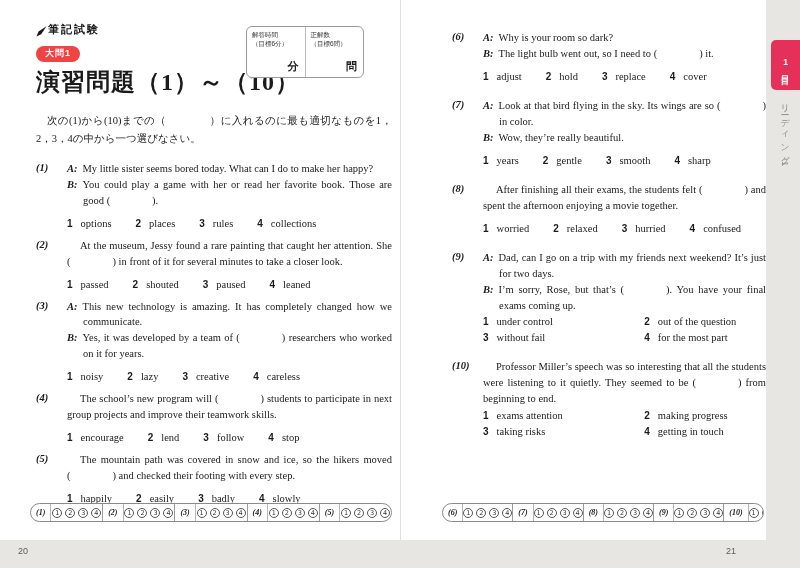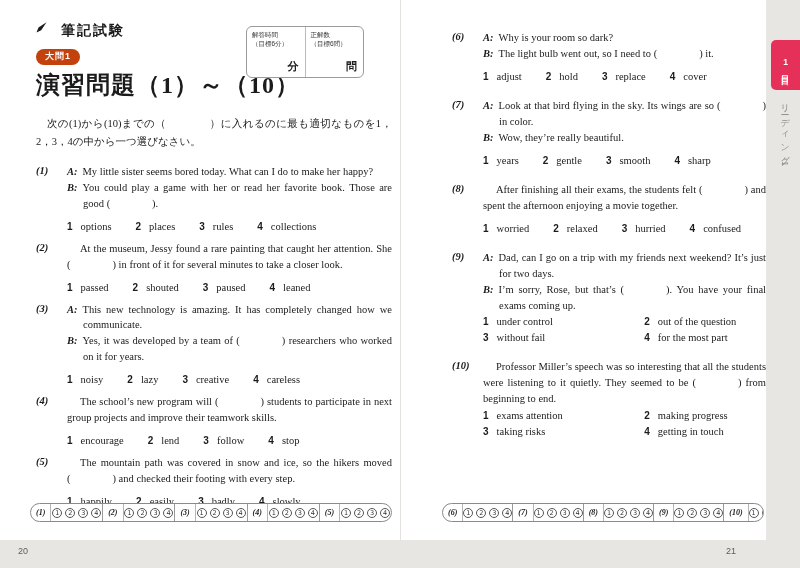--- a/index.html
+++ b/index.html
@@ -8,22 +8,22 @@
     background:#e8e6e3; color:#1b1b1b;
     font-family:"Liberation Serif", serif;
   }
   .spread { position:absolute; left:0; top:0; width:766px; height:540px; background:#ffffff; }
   .gutter { position:absolute; left:400px; top:0; width:1px; height:540px; background:#e3e1de; }
 
   
   .page-left  { position:absolute; left:36px;  top:22px; width:356px; }
   .page-right { position:absolute; left:452px; top:30px; width:314px; }
 
-  .section-row { display:flex; align-items:flex-start; gap:14px; font-family:"Liberation Sans", sans-serif; font-weight:bold; font-size:14px; letter-spacing:2px; }
-  .badge { display:inline-block; margin-top:9px; background:#c2410c; color:#fff; font-family:"Liberation Sans", sans-serif;
+  .section-row { display:flex; align-items:flex-end; gap:1px; font-family:"Liberation Sans", sans-serif; font-weight:bold; font-size:11px; letter-spacing:2px; }
+  .badge { display:inline-block; margin-top:9px; background:#ef4444; color:#fff; font-family:"Liberation Sans", sans-serif;
            font-weight:bold; font-size:9px; padding:1px 9px 2px; border-radius:9px; letter-spacing:1px; }
   .title { margin-top:4px; font-family:Liberation Serif, serif; font-weight:bold; font-size:24px; letter-spacing:1px; }
 
   .score-box { position:absolute; left:210px; top:4px; width:118px; height:52px; border:1px solid #9a9a9a; border-radius:6px; display:flex; background:#fff; }
   .score-col { flex:1; position:relative; padding:4px 5px; font-family:"Liberation Sans", sans-serif; }
   .score-col + .score-col { border-left:1px solid #bbb; }
   .score-label, .score-goal { font-size:6.5px; color:#333; line-height:1.35; display:block; }
   .score-unit { position:absolute; right:6px; bottom:3px; font-size:11px; font-weight:bold; }
 
   .instructions { margin-top:14px; font-size:10.5px; line-height:1.75; text-align:justify; }

